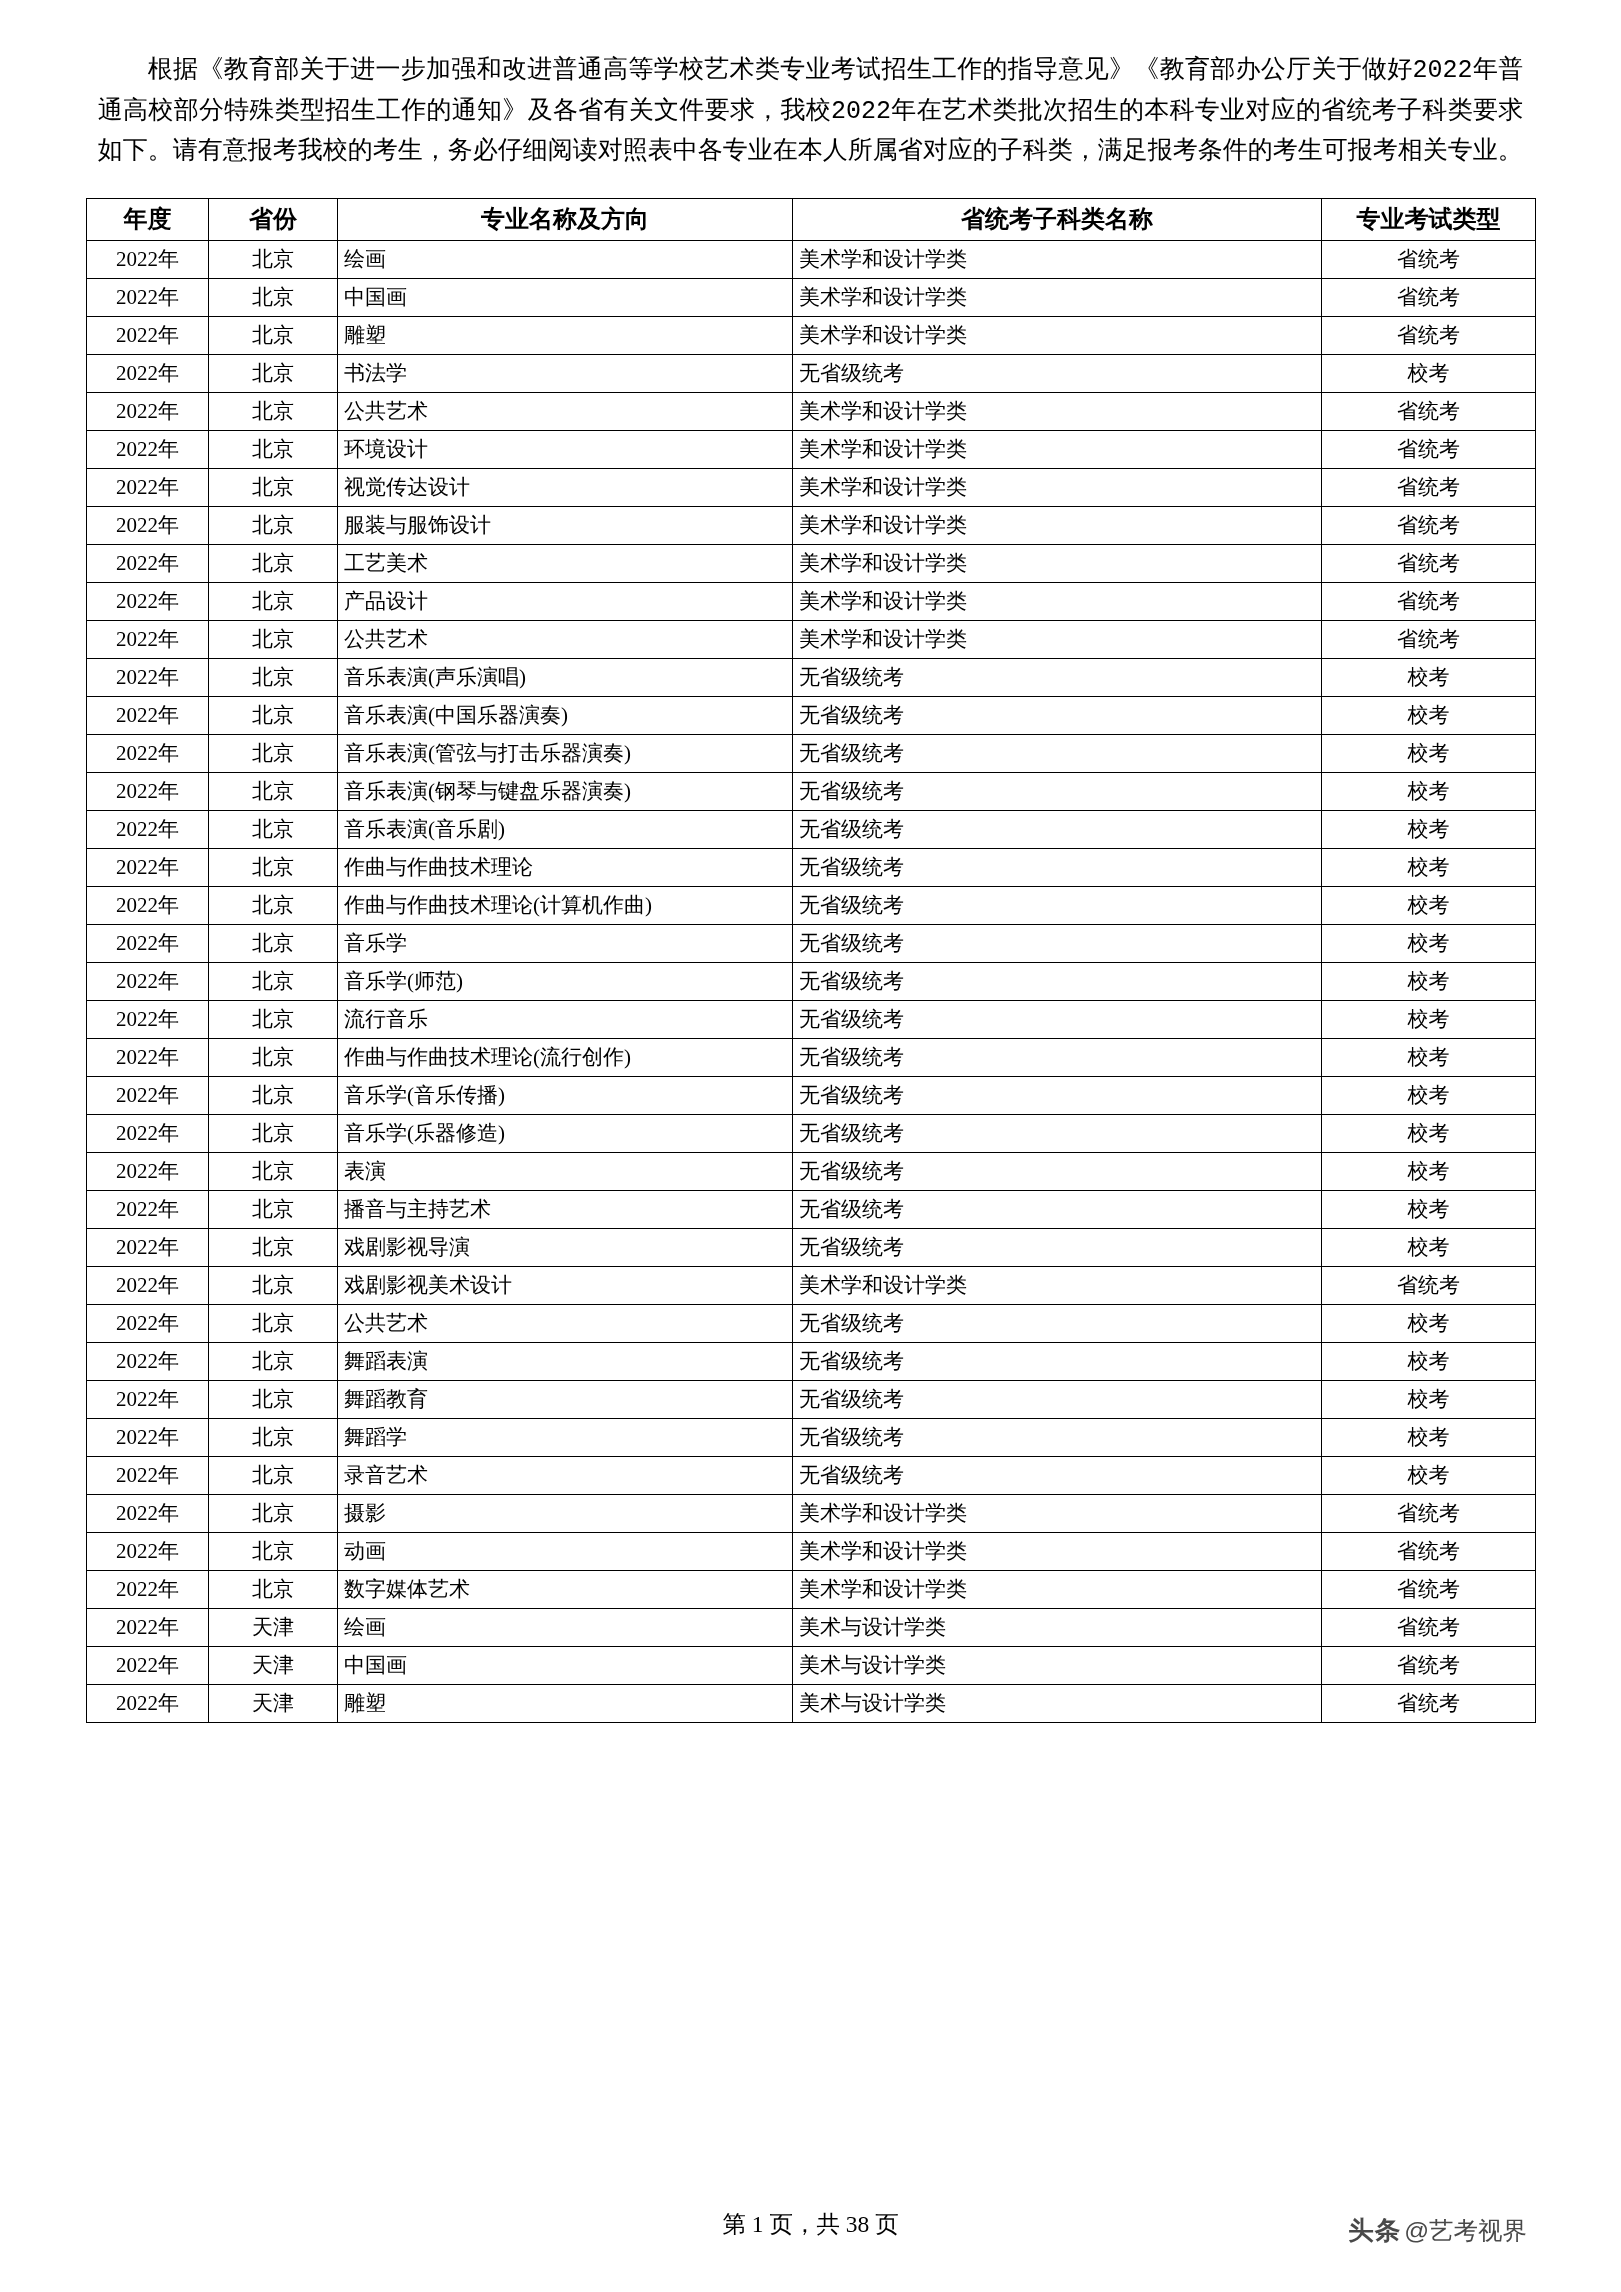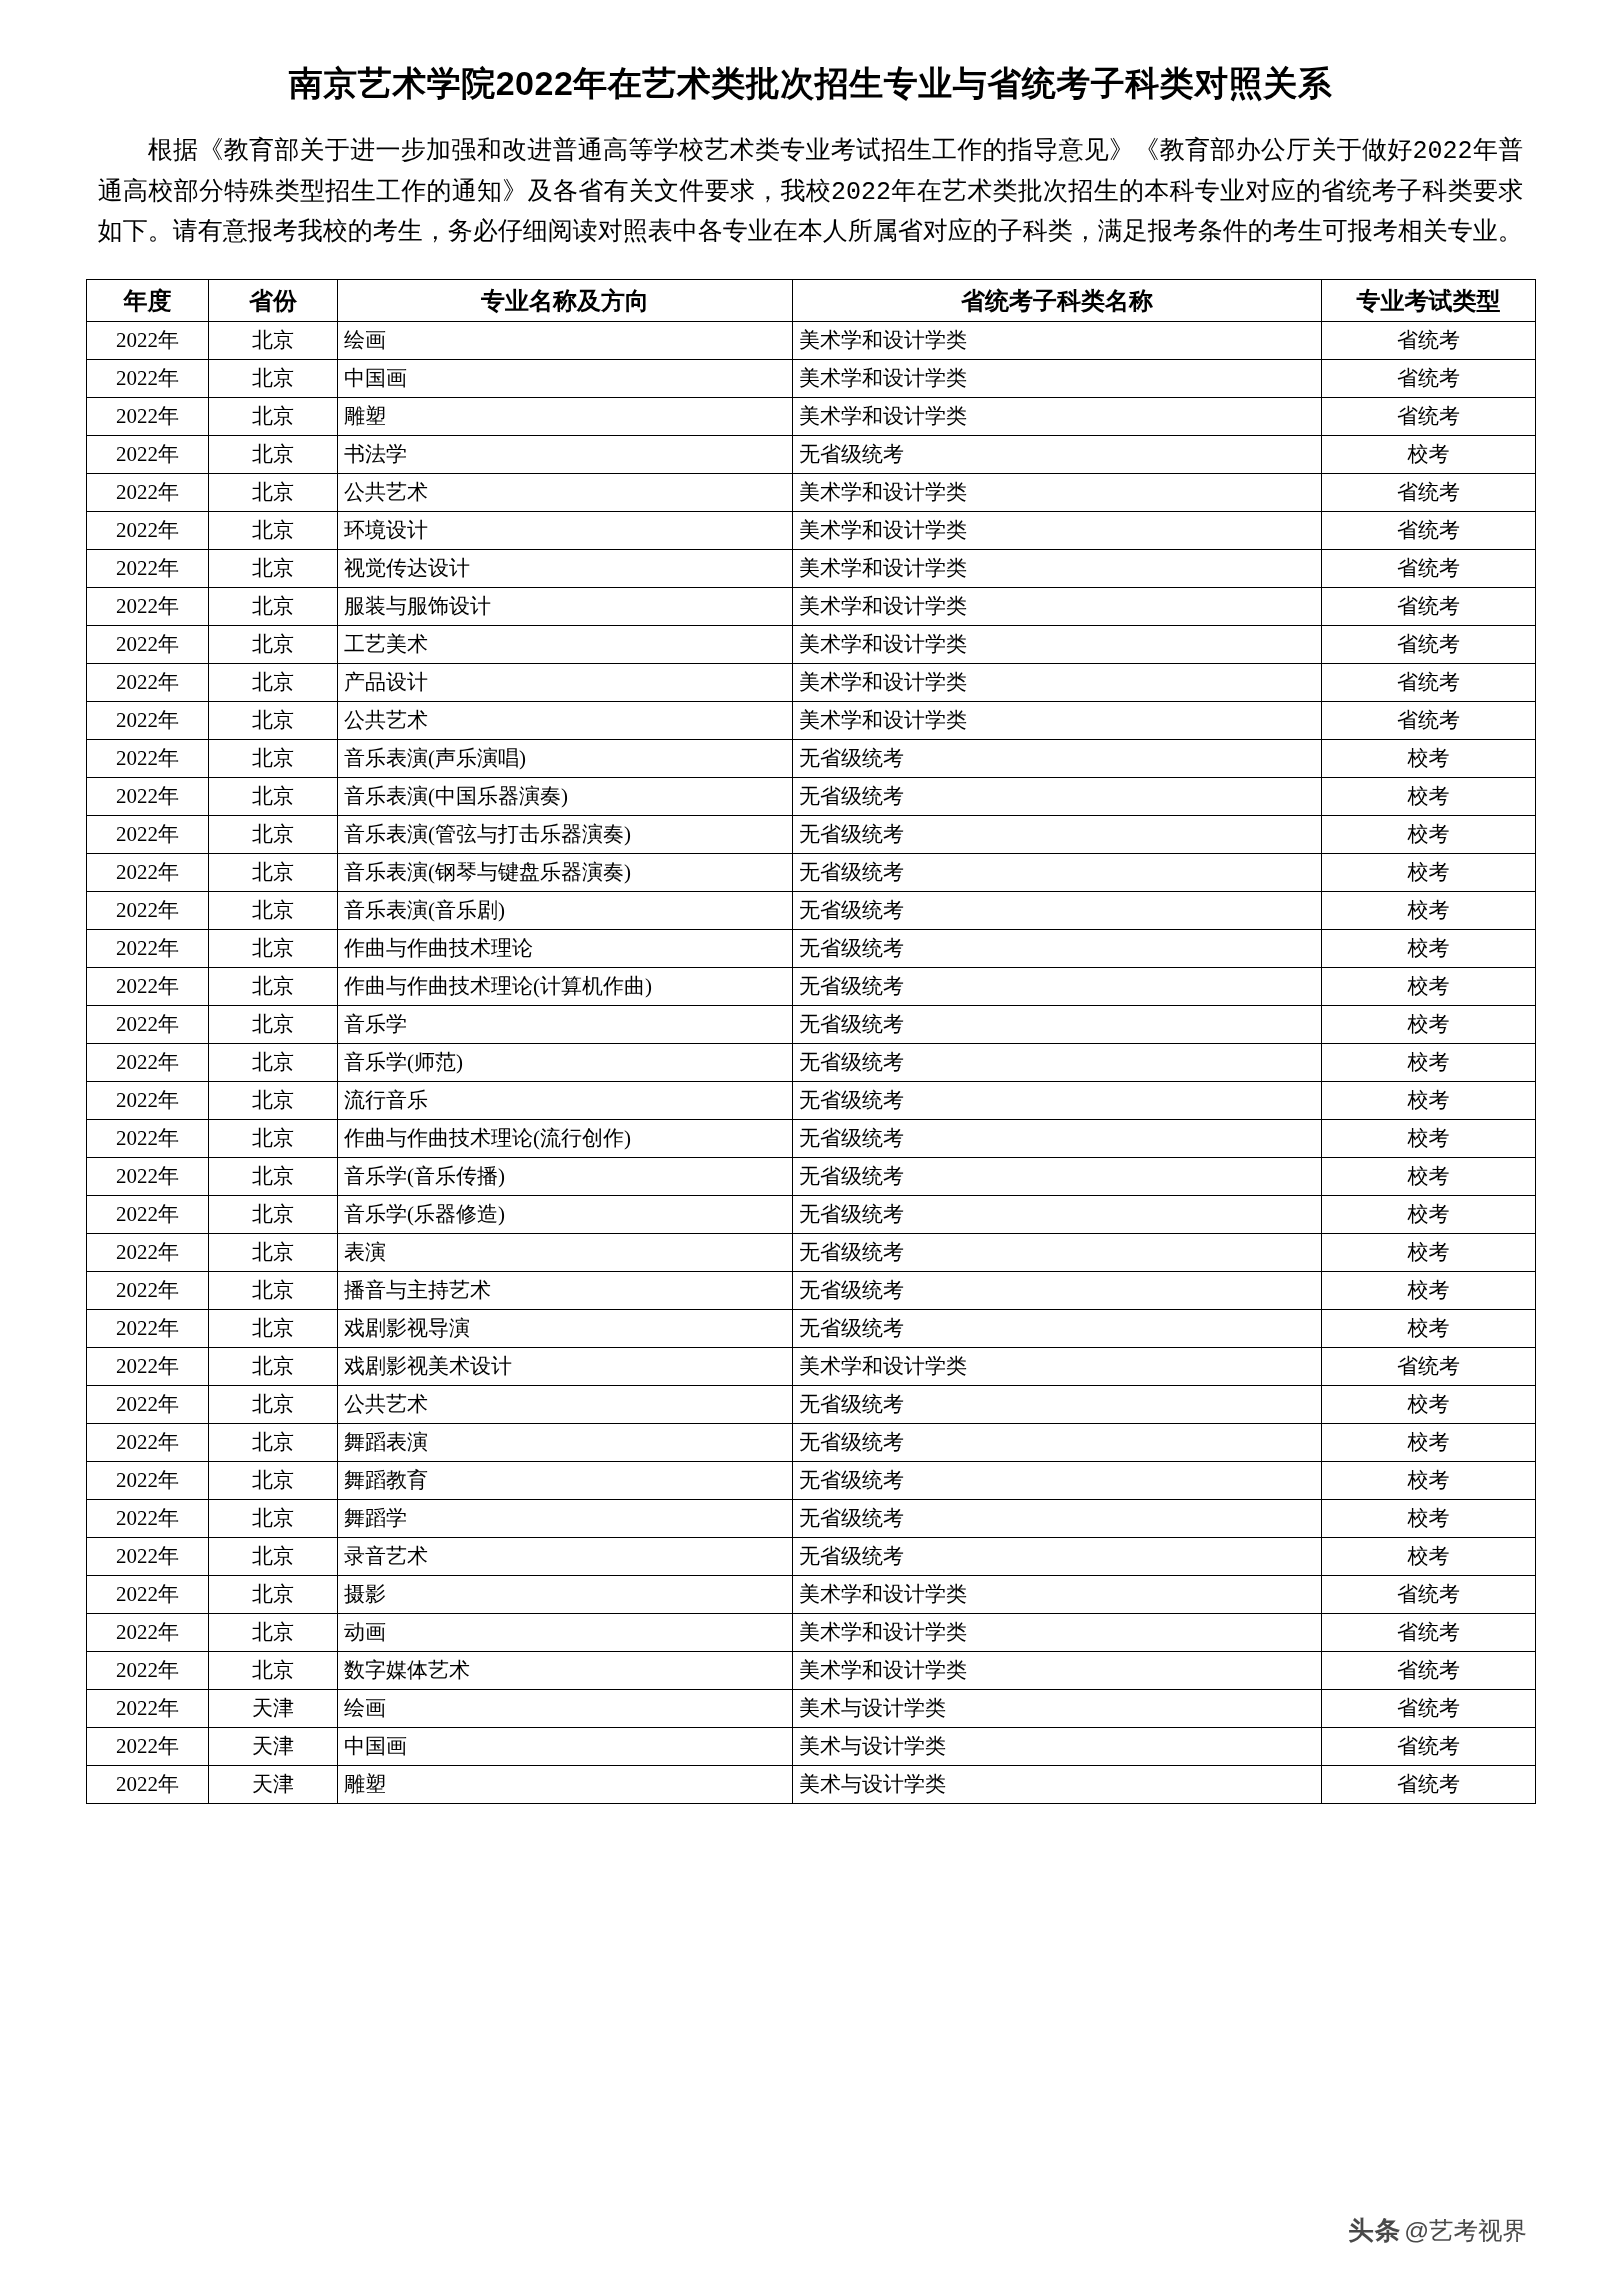--- a/index.html
+++ b/index.html
@@ -96,21 +96,20 @@
     font-weight: bold;
     font-size: 25.5px;
     letter-spacing: 1px;
   }
 </style>
 </head>
 <body>
 
 <div class="page">
 
-  <h1 class="doc-title">南京艺术学院2022年在艺术类批次招生专业与省统考子科类对照关系</h1>
 
   <p class="intro">根据《教育部关于进一步加强和改进普通高等学校艺术类专业考试招生工作的指导意见》《教育部办公厅关于做好2022年普通高校部分特殊类型招生工作的通知》及各省有关文件要求，我校2022年在艺术类批次招生的本科专业对应的省统考子科类要求如下。请有意报考我校的考生，务必仔细阅读对照表中各专业在本人所属省对应的子科类，满足报考条件的考生可报考相关专业。</p>
 
   <table class="main-table">
     <colgroup>
       <col class="c-year">
       <col class="c-prov">
       <col class="c-major">
       <col class="c-sub">
       <col class="c-type">
@@ -394,20 +393,21 @@
         <tr>
           <td class="year">2022年</td>
           <td class="prov">天津</td>
           <td class="major">雕塑</td>
           <td class="sub">美术与设计学类</td>
           <td class="type">省统考</td>
         </tr>
       </tbody>
   </table>
 
+  <div class="footer">第 1 页，共 38 页</div>
 
   <div class="watermark">
     <span class="tt-logo">头条</span>
     <span>@艺考视界</span>
   </div>
 
 </div>
 
 
 </body></html>

